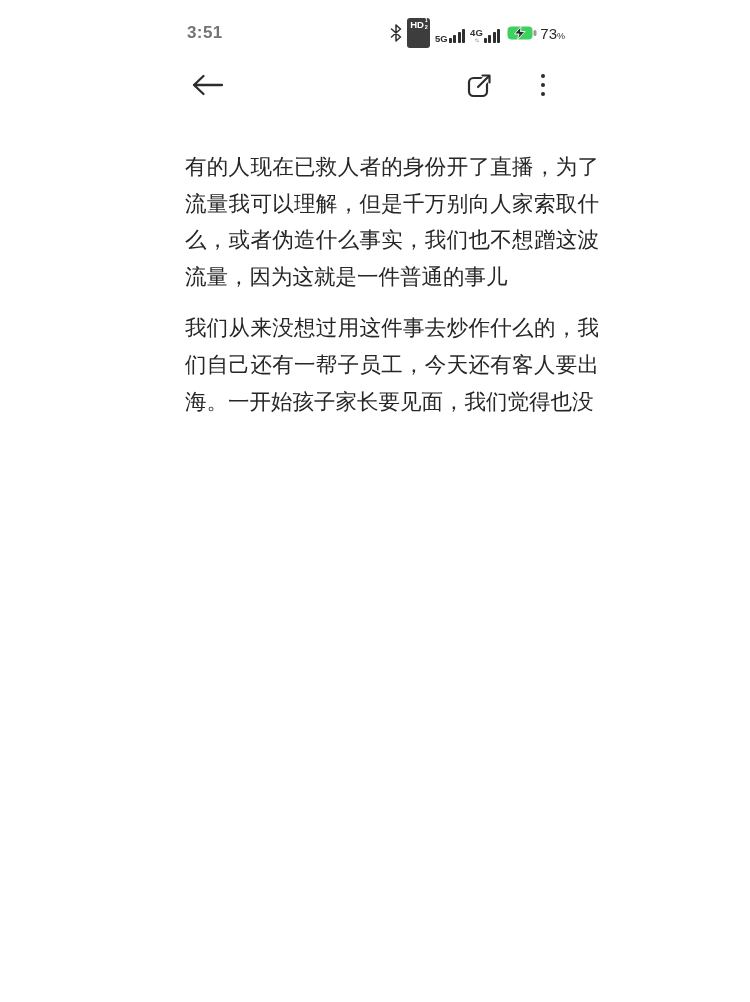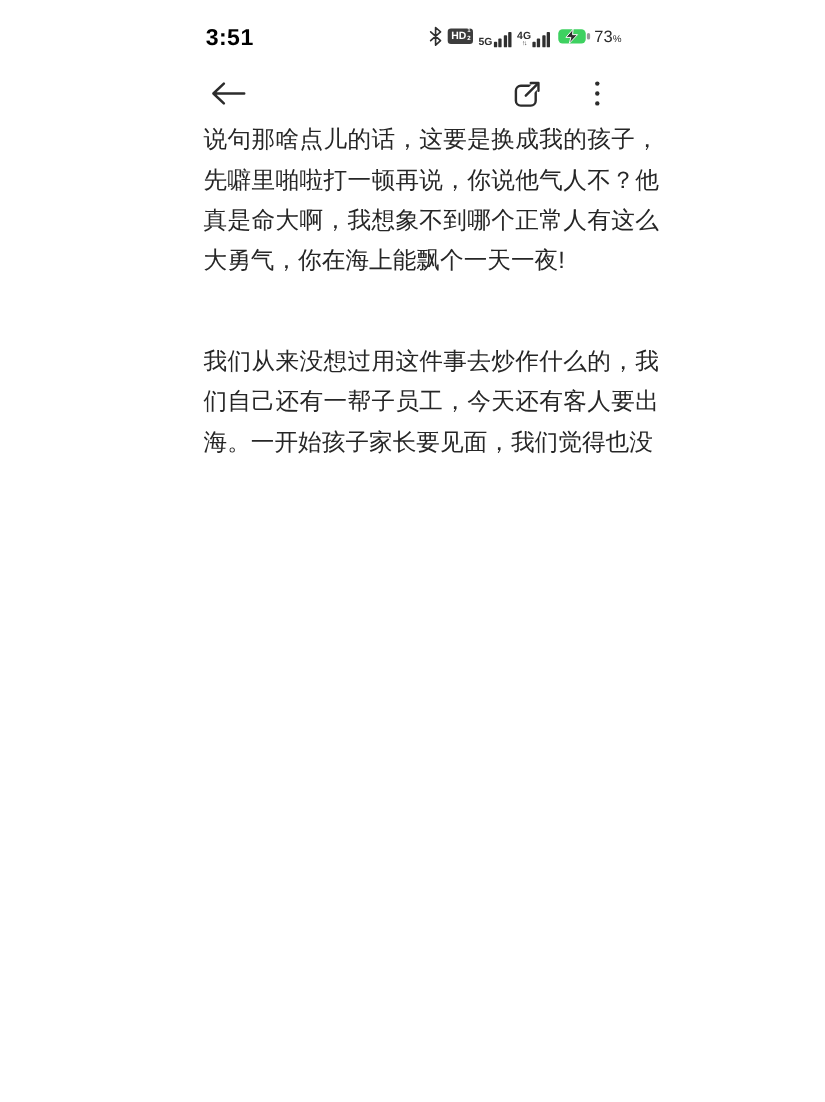--- a/index.html
+++ b/index.html
@@ -6,25 +6,25 @@
   body {
     width:750px; height:1002px;
     background:#ffffff;
     font-family:"Liberation Sans", sans-serif;
     position:relative; overflow:hidden;
   }
   .screen { position:absolute; left:185px; top:0; width:414px; height:1002px; }
 
   
   .status-bar { position:absolute; top:20px; left:2px; right:0; height:26px; }
-  .time { position:absolute; left:0; top:3px; font-size:21px; font-weight:600; color:#000000; letter-spacing:0.4px; }
+  .time { position:absolute; left:0; top:3px; font-size:17px; font-weight:600; color:#737373; letter-spacing:0.4px; }
   .status-icons { position:absolute; right:34px; top:0; height:26px; display:flex; align-items:center; gap:5px; }
 
   .hd-badge { display:inline-flex; align-items:flex-start; background:#3d3d3d; color:#fff; border-radius:3px;
-              height:14px; padding:0 2px 0 3px; font-size:9.5px; font-weight:bold; line-height:14px; }
+              height:14px; padding:0 2px 16px 3px; font-size:9.5px; font-weight:bold; line-height:14px; }
   .hd-digits { display:flex; flex-direction:column; justify-content:space-between; height:12px; margin-left:1px; }
   .hd-digits i { font-style:normal; font-size:5.5px; line-height:5.5px; font-weight:bold; }
 
   .net-group { display:flex; align-items:flex-end; height:20px; }
   .net-label { display:flex; flex-direction:column; align-items:center; margin-right:1px; }
   .net-label .g { font-size:9.5px; font-weight:bold; color:#2f2f2f; line-height:9px; }
   .net-label .arrows { font-size:6px; color:#2f2f2f; line-height:6px; letter-spacing:-1px; }
   .bars { display:flex; align-items:flex-end; gap:1.5px; height:14px; }
   .bars i { display:block; width:3px; background:#2f2f2f; border-radius:0.8px; }
   .b1{height:5px;} .b2{height:8px;} .b3{height:11px;} .b4{height:14px;}
@@ -130,18 +130,18 @@
 
     <div class="menu-btn">
       <i></i>
         <i></i>
         <i></i>
     </div>
 
   </div>
 
   <div class="article">
-    <p>说句那啥点儿的话，这要是换成我的孩子，先噼里啪啦打一顿再说，你说他气人不？他真是命大啊，我想象不到哪个正常人有这么大勇气，你在海上能飘个一天一夜!</p>
     <div class="big-gap"></div>
+    <p>有的人现在已救人者的身份开了直播，为了流量我可以理解，但是千万别向人家索取什么，或者伪造什么事实，我们也不想蹭这波流量，因为这就是一件普通的事儿</p>
     <p>我们从来没想过用这件事去炒作什么的，我们自己还有一帮子员工，今天还有客人要出海。一开始孩子家长要见面，我们觉得也没</p>
   </div>
 
 </div>
 
 </body></html>

